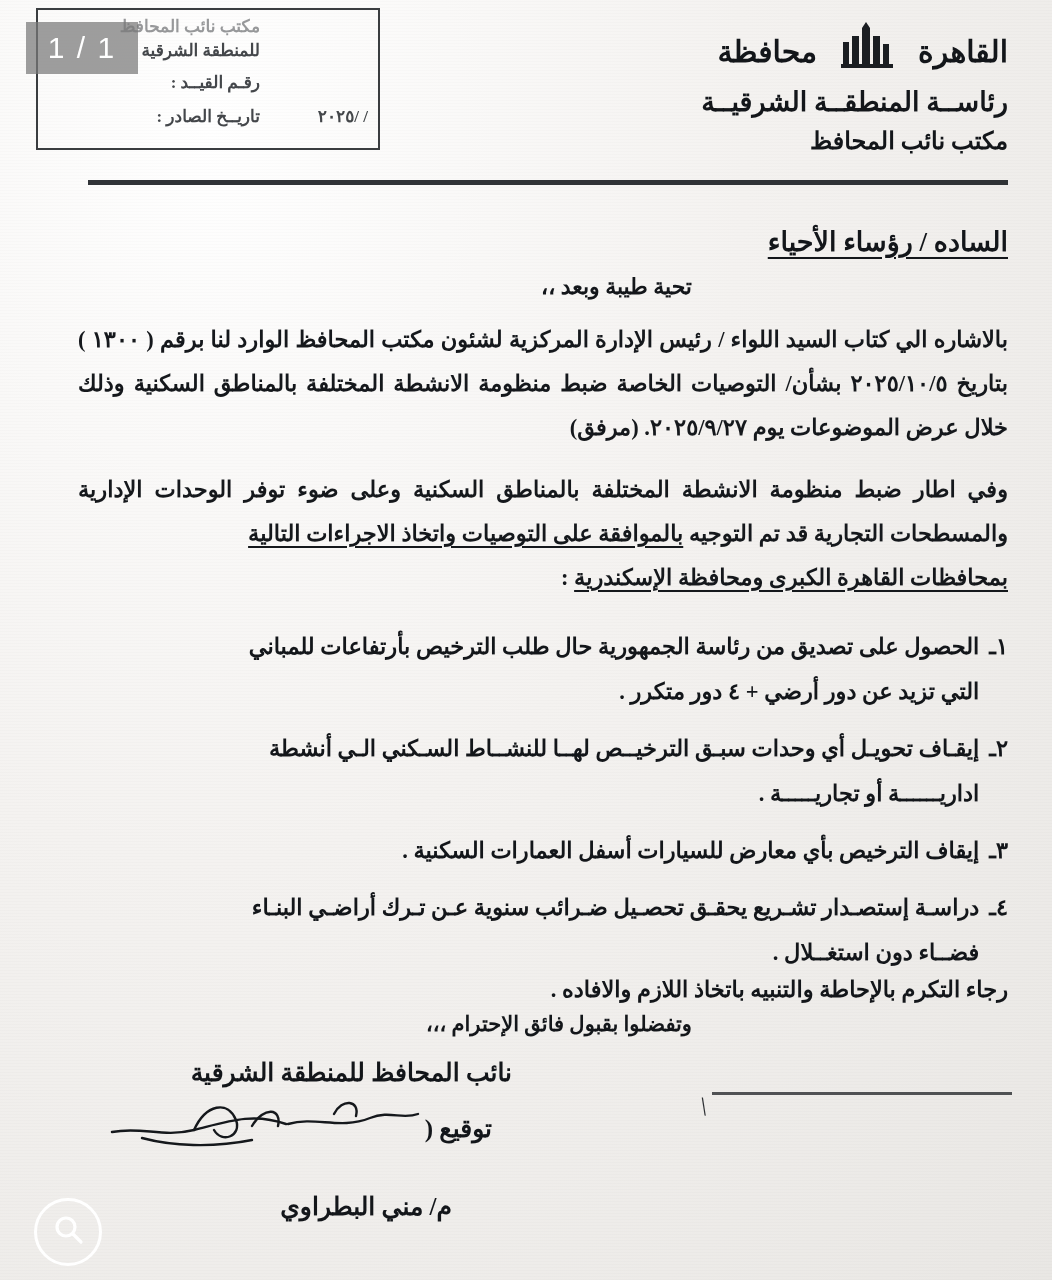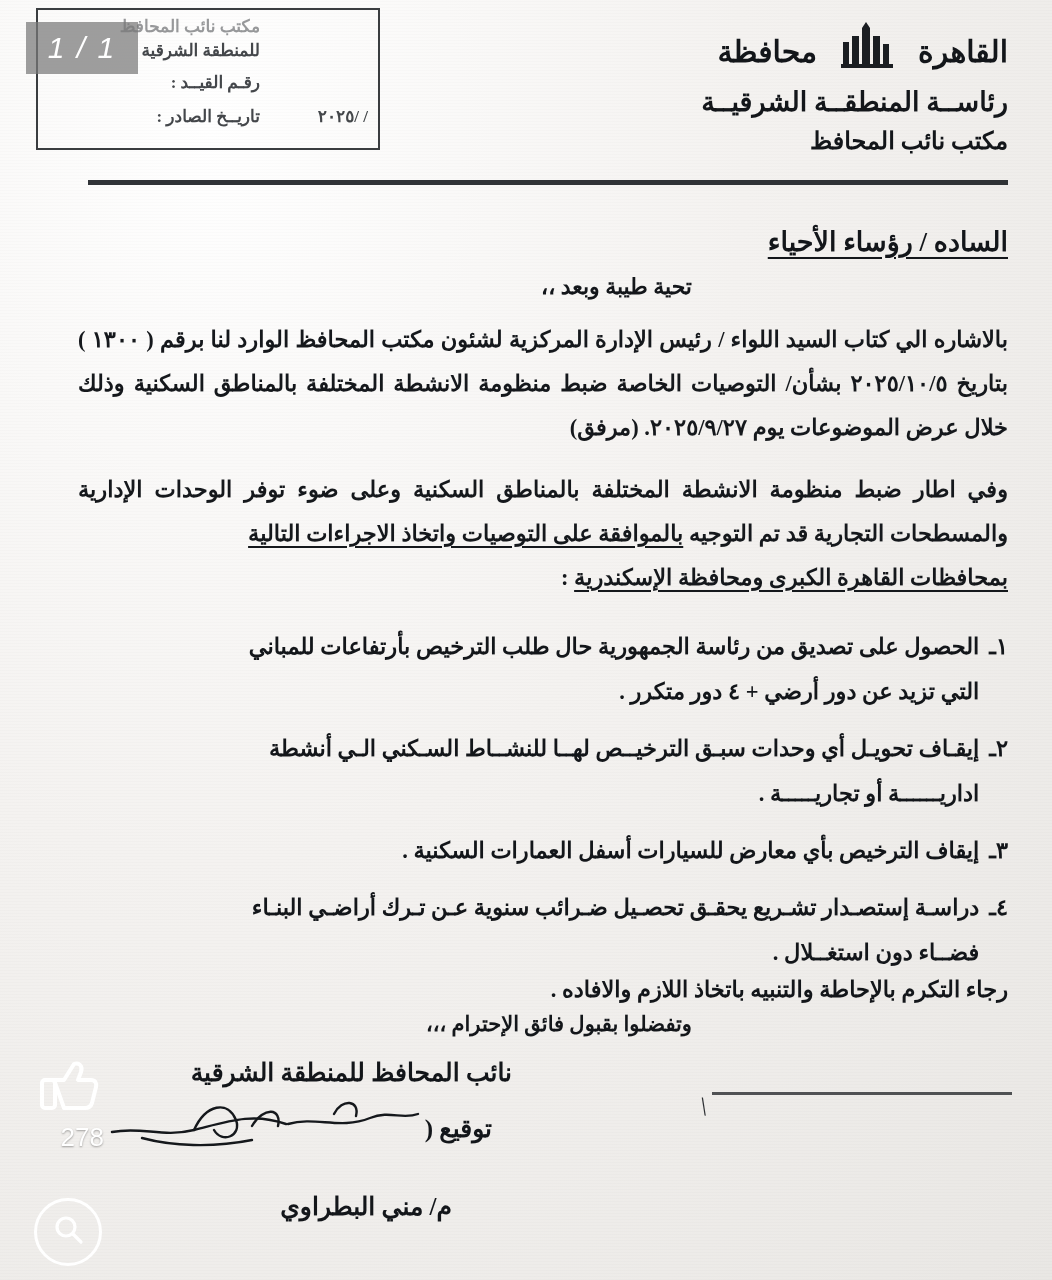--- a/index.html
+++ b/index.html
@@ -44,21 +44,20 @@
     background: rgba(120,120,120,0.72);
     color: #ffffff;
     font-family: "Liberation Sans", sans-serif;
     font-size: 30px;
     letter-spacing: 2px;
     display: flex;
     align-items: center;
     justify-content: center;
     direction: ltr;
     z-index: 30;
-    font-style: italic;
   }
 
   
   .like-overlay {
     position: absolute;
     left: 34px;
     top: 1050px;
     z-index: 30;
     color: #ffffff;
     font-family: "Liberation Sans", sans-serif;
@@ -359,31 +358,20 @@
         </g>
       </svg>
     </div>
     <div class="sign-name">م/ مني البطراوي</div>
 
     <div class="noise"></div>
   </div>
 
   <div class="page-counter">1 / 1</div>
 
-  <div class="like-overlay">
-    <div class="like-icon">
-      <svg width="70" height="70" viewBox="0 0 70 70" aria-hidden="true">
-        <g fill="none" stroke="#ffffff" stroke-width="4" stroke-linejoin="round" stroke-linecap="round">
-          <path d="M20 30 h10 l10 -16 c5 -2 9 2 7 8 l-3 8 h13 c4 0 6 3 5 7 l-4 16 c-1 3 -3 5 -7 5 H30 z"></path>
-          <rect x="8" y="30" width="13" height="28" rx="3"></rect>
-        </g>
-      </svg>
-    </div>
-    <div class="like-count">278</div>
-  </div>
 
   <div class="search-fab">
     <span>
       <svg width="34" height="34" viewBox="0 0 34 34" aria-hidden="true">
         <g fill="none" stroke="#ffffff" stroke-width="3.2" stroke-linecap="round">
           <circle cx="15" cy="14" r="9"></circle>
           <line x1="22" y1="21" x2="30" y2="29"></line>
         </g>
       </svg>
     </span>

